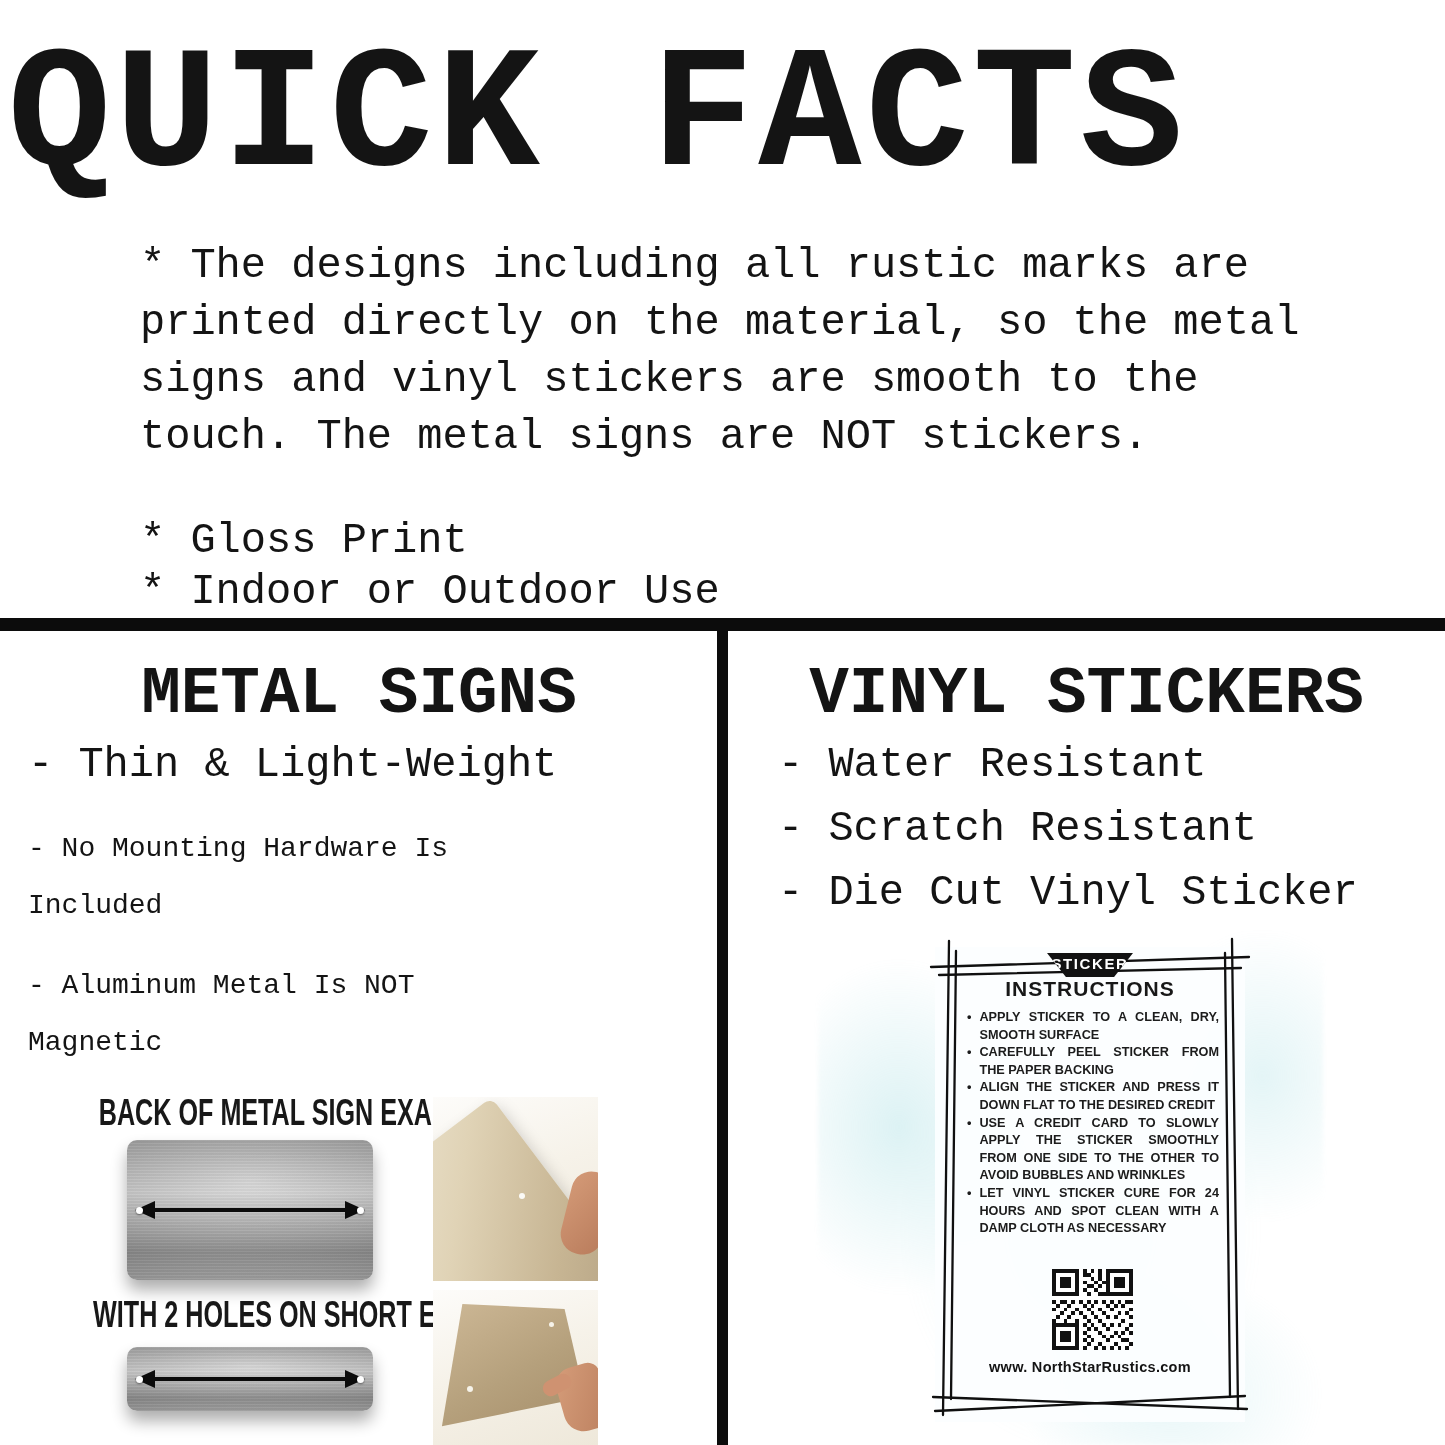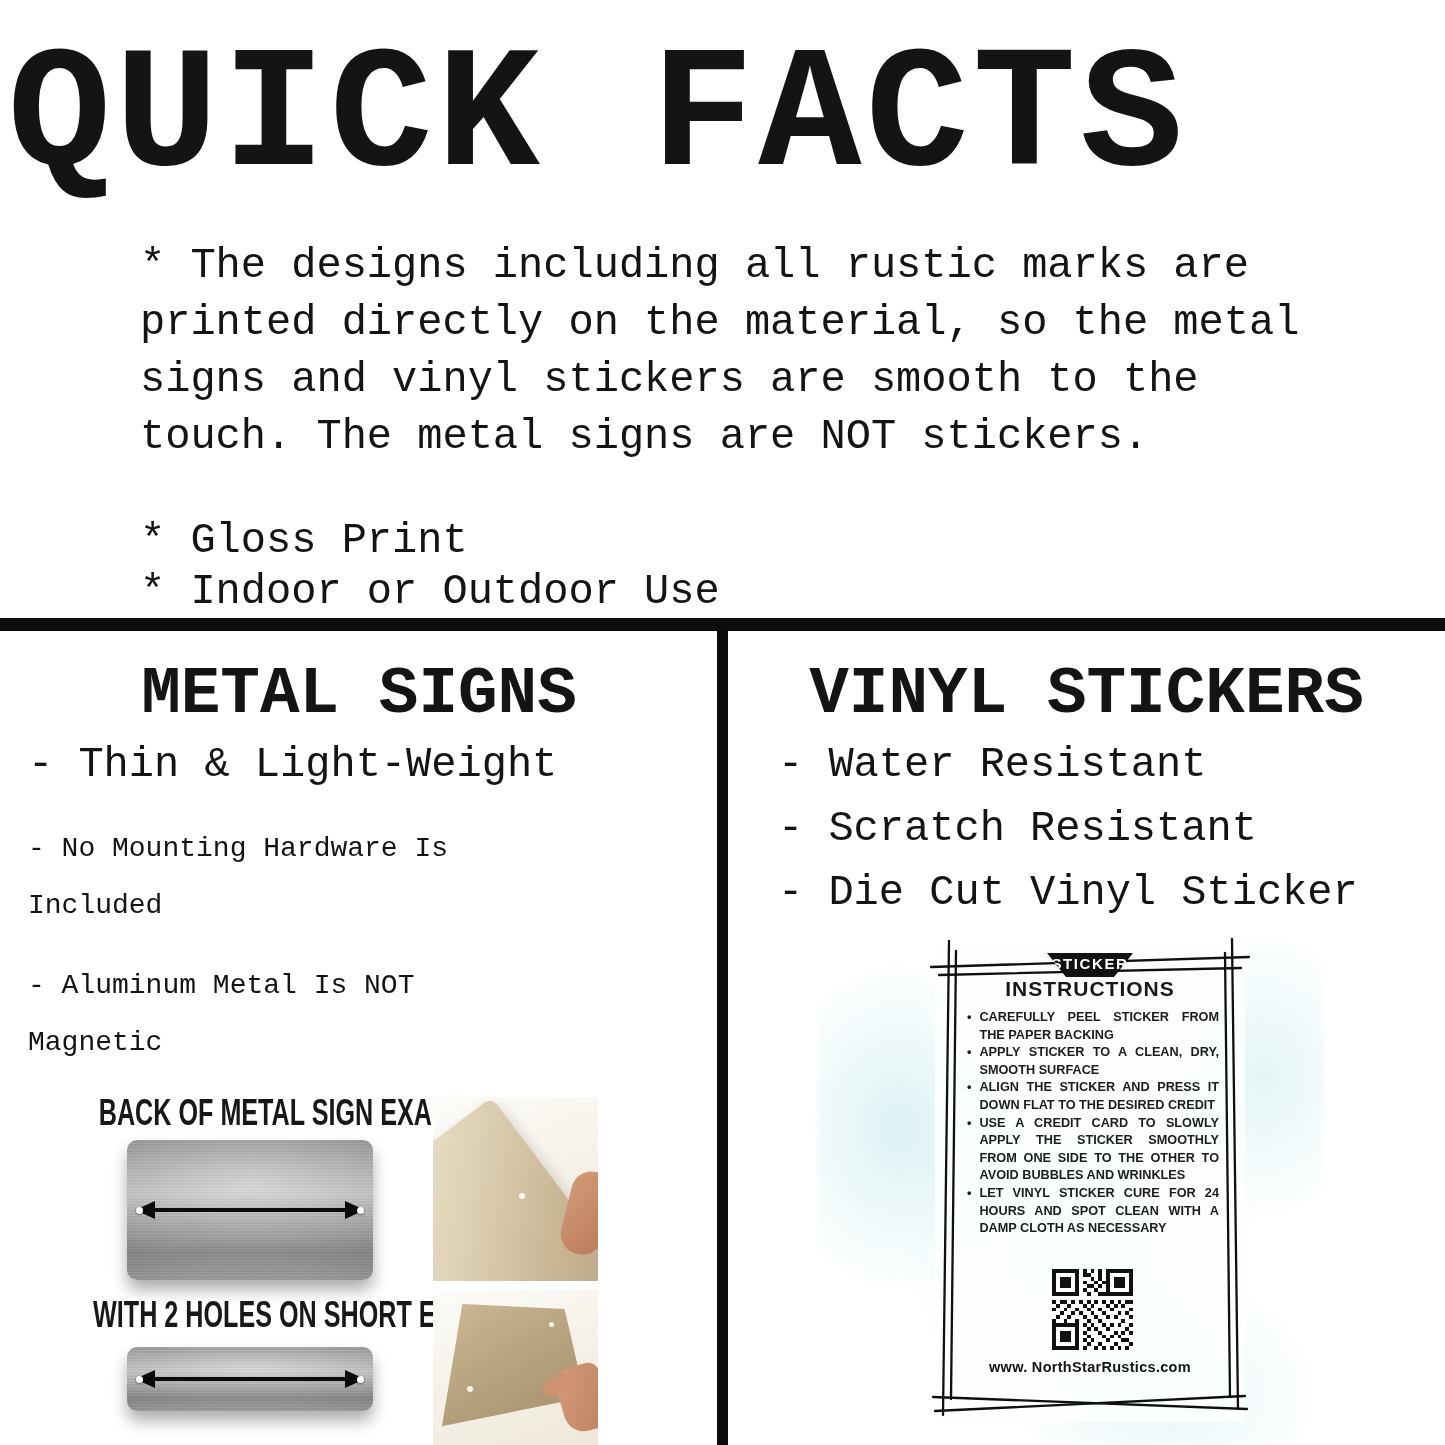--- a/index.html
+++ b/index.html
@@ -205,24 +205,24 @@
         <line x1="-2" y1="450" x2="312" y2="462"></line>
         <line x1="0" y1="464" x2="310" y2="449"></line>
       </g>
     </svg>
 
     <div class="card-badge">STICKER</div>
     <div class="card-heading">INSTRUCTIONS</div>
 
     <div class="card-list">
       <div class="instr-item">
+          <div>APPLY STICKER TO A CLEAN, DRY, SMOOTH SURFACE</div>
+        </div>
+      <div class="instr-item">
           <div>CAREFULLY PEEL STICKER FROM THE PAPER BACKING</div>
-        </div>
-      <div class="instr-item">
-          <div>APPLY STICKER TO A CLEAN, DRY, SMOOTH SURFACE</div>
         </div>
       <div class="instr-item">
           <div>ALIGN THE STICKER AND PRESS IT DOWN FLAT TO THE DESIRED CREDIT</div>
         </div>
       <div class="instr-item">
           <div>USE A CREDIT CARD TO SLOWLY APPLY THE STICKER SMOOTHLY FROM ONE SIDE TO THE OTHER TO AVOID BUBBLES AND WRINKLES</div>
         </div>
       <div class="instr-item">
           <div>LET VINYL STICKER CURE FOR 24 HOURS AND SPOT CLEAN WITH A DAMP CLOTH AS NECESSARY</div>
         </div>

